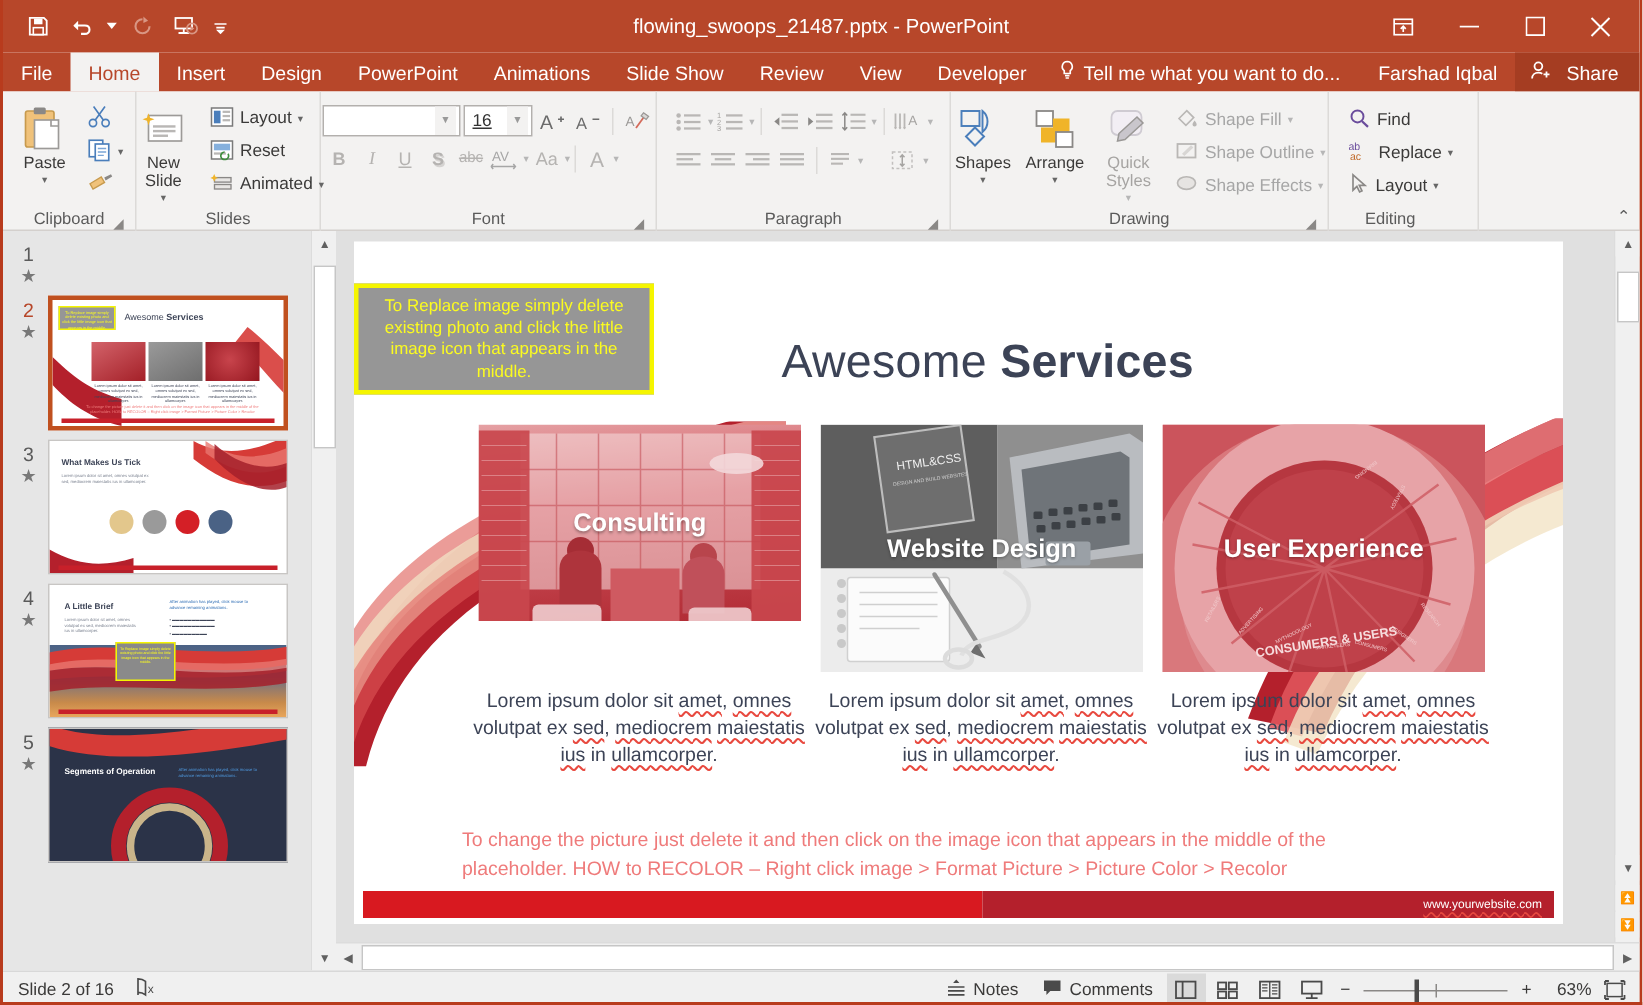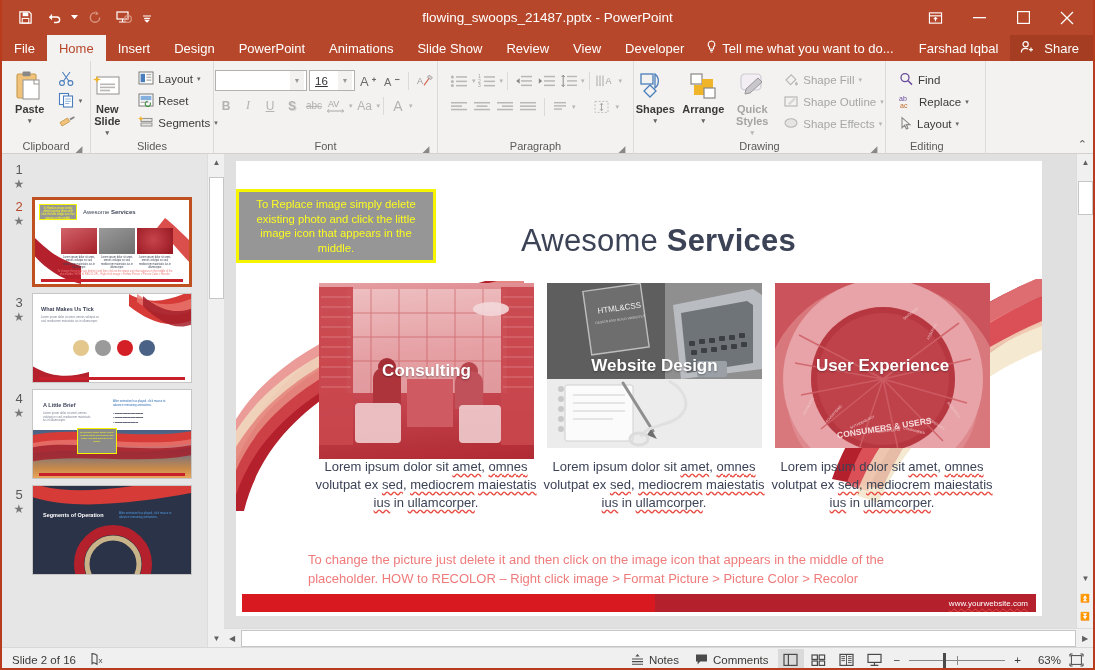--- a/index.html
+++ b/index.html
@@ -53,21 +53,21 @@
   .rgroup-body { flex: 1; display: flex; align-items: flex-start;
                  padding-top: 2px; }
   .rgroup-label { font-size: 11px; color: #5a5a5a; height: 15px;
                   line-height: 15px; width: 100%; text-align: center;
                   position: relative; }
   .dlg-launcher { position: absolute; right: 2px; bottom: 0; width: 10px;
                   height: 10px; color: #8a8886; font-size: 9px; line-height: 10px; }
 
   .bigbtn { display: flex; flex-direction: column; align-items: center;
             justify-content: center; width: 46px; padding-top: 3px;
-            font-size: 11px; color: #3b3a39; text-align: center; line-height: 12px; font-weight: bold; }
+            font-size: 11px; color: #3b3a39; text-align: center; line-height: 12px; }
   .bigbtn .gl { height: 34px; display: flex; align-items: center; }
   .smallbtn { display: flex; align-items: center; gap: 4px; font-size: 11.5px;
               color: #3b3a39; height: 22px; padding: 0 3px; white-space: nowrap; }
   .smallbtn.dim { color: #a6a6a6; }
   .caret { font-size: 7px; color: #666; }
   .caret.dim { color: #b6b6b6; }
 
   .stack { display: flex; flex-direction: column; justify-content: flex-start; }
 
   
@@ -385,21 +385,21 @@
             <span>Reset</span>
           </div>
           <div class="smallbtn">
             <span>
               <svg width="16" height="14" viewBox="0 0 16 14">
                   <rect x="3" y="3.4" width="11" height="3" fill="#e8e6e4" stroke="#8a8886" stroke-width=".9"></rect>
                   <rect x="3" y="8" width="11" height="3" fill="#e8e6e4" stroke="#8a8886" stroke-width=".9"></rect>
                   <path d="M1.6 1 2.4 2.8 4.2 3.6 2.4 4.4 1.6 6.2.8 4.4-1 3.6.8 2.8z" transform="translate(1.2,0)" fill="#f0b429"></path>
                 </svg>
             </span>
-            <span>Segments</span>
+            <span>Animated</span>
             <span class="caret">▾</span>
           </div>
         </div>
       </div>
       <div class="rgroup-label">Slides</div>
     </div>
 
     <div class="rgroup" style="width:224px">
       <div class="rgroup-body">
         <div class="stack" style="gap:4px;padding-top:4px">
@@ -826,21 +826,21 @@
           <path d="M250 34 C160 68 76 128 44 216 L66 224 C104 142 174 88 250 64 Z" fill="#f2e3c6" opacity=".8"></path>
           <path d="M250 -10 C176 16 108 62 66 126 L78 134 C122 76 186 32 250 10 Z" fill="#ef8f8f" opacity=".7"></path>
         </svg>
 
         <div class="callout" style="left:0px;top:28px;width:200px">To Replace image simply delete existing photo and click the little image icon that appears in the middle.</div>
 
         <div class="slide-title" style="left:285px;top:62px">
           <span>Awesome </span><b>Services</b>
         </div>
 
-        <div class="card" style="left:83px;top:122px;width:215px;height:176px">
+        <div class="card" style="left:83px;top:122px;width:215px;height:131px">
           <div style="position:absolute;inset:0;background:linear-gradient(175deg,#e5a1a4 0%,#d2565f 40%,#b02a33 100%)"></div>
           <svg width="215" height="165" style="position:absolute;left:0;top:0">
             <rect x="28" y="6" width="160" height="104" fill="#f6dede" opacity=".55"></rect>
             <g stroke="#c24a50" stroke-width="1" opacity=".55">
               <path d="M52 6v104M80 6v104M108 6v104M136 6v104M164 6v104"></path>
               <path d="M28 30h160M28 54h160M28 78h160"></path>
             </g>
             <rect x="0" y="4" width="34" height="158" fill="#c9464d" opacity=".92"></rect>
             <rect x="182" y="4" width="34" height="158" fill="#c9464d" opacity=".92"></rect>
             <g stroke="#e8a7aa" stroke-width=".8" opacity=".6">

